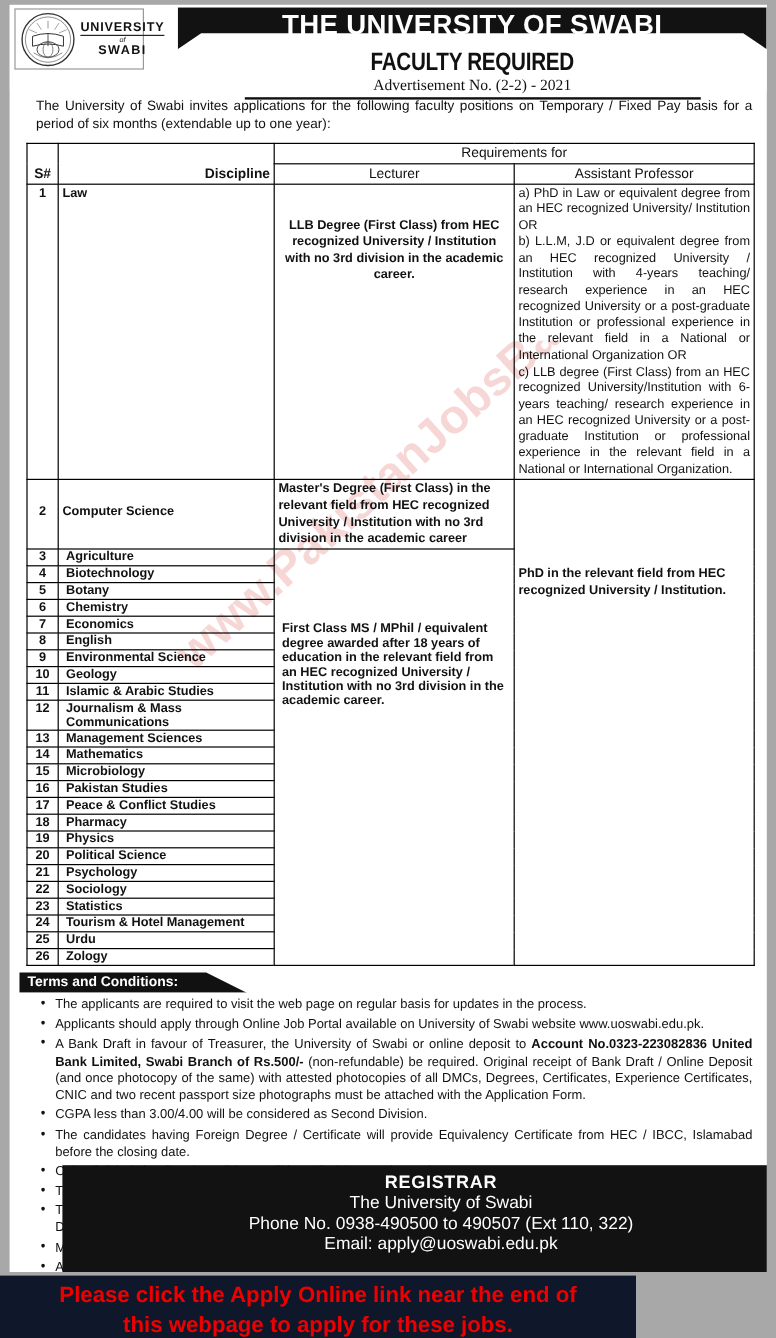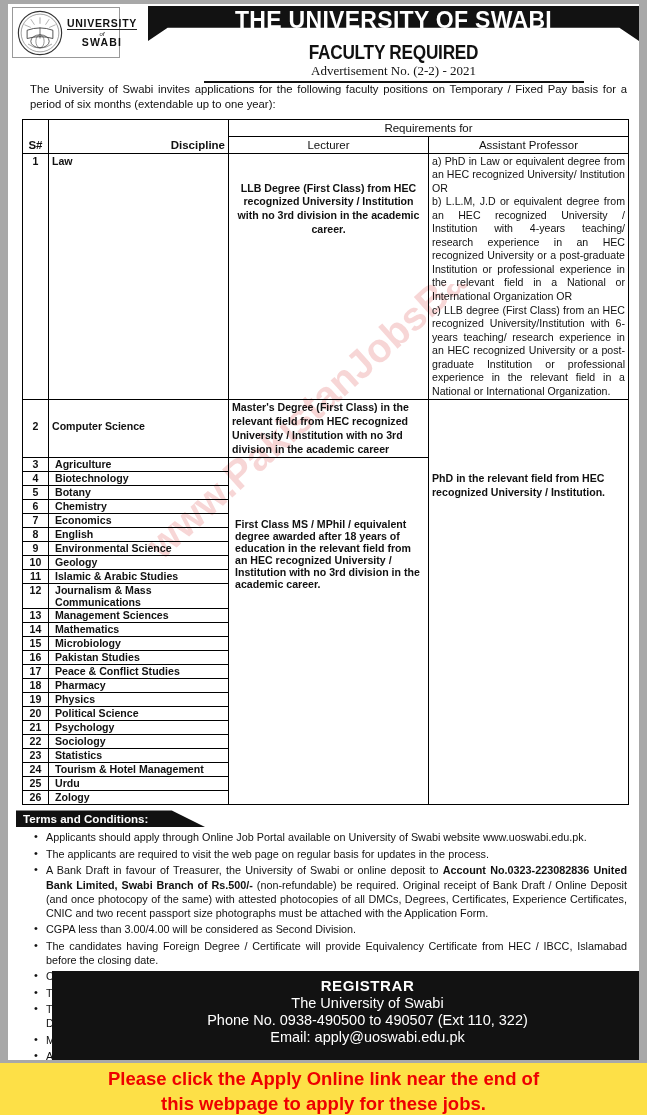--- a/index.html
+++ b/index.html
@@ -201,22 +201,22 @@
   }
   .footer .f1 { font-size: 15px; font-weight: bold; letter-spacing: 0.6px; margin-bottom: 1px; }
   .footer .f2 { font-size: 14.5px; margin-bottom: 1px; }
   .footer .f3 { font-size: 14.5px; margin-bottom: 1px; }
   .footer .f4 { font-size: 14.5px; }
 
   
   .notice {
     position: absolute;
     left: 0; top: 1063px;
-    width: 647px; height: 52px;
-    background: #fde047;
+    width: 530px; height: 52px;
+    background: #0f172a;
     color: #ee0000;
     text-align: center;
     font-size: 18.5px;
     font-weight: bold;
     line-height: 1.35;
     padding-top: 4px;
     font-family: "Liberation Sans", sans-serif;
   }
 </style>
 </head>
@@ -380,22 +380,22 @@
           </tr>
           <tr class="disc-row">
             <td class="c-sn">26</td>
             <td class="c-dis">Zology</td>
           </tr>
         </tbody>
     </table>
 
     <div class="terms-banner">Terms and Conditions:</div>
     <ul class="terms-list" id="terms-list">
+        <li>The applicants are required to visit the web page on regular basis for updates in the process.</li>
         <li>Applicants should apply through Online Job Portal available on University of Swabi website www.uoswabi.edu.pk.</li>
-        <li>The applicants are required to visit the web page on regular basis for updates in the process.</li>
         <li>A Bank Draft in favour of Treasurer, the University of Swabi or online deposit to <b>Account  No.0323-223082836 United Bank Limited, Swabi Branch of Rs.500/-</b> (non-refundable) be required. Original receipt of Bank Draft / Online Deposit (and once photocopy of the same) with attested photocopies of all DMCs, Degrees, Certificates, Experience Certificates, CNIC and two recent passport size photographs must be attached with the Application Form.</li>
         <li>CGPA less than 3.00/4.00 will be considered as Second Division.</li>
         <li>The candidates having Foreign Degree / Certificate will provide Equivalency Certificate from HEC / IBCC, Islamabad before the closing date.</li>
         <li>Only eligible / shortlisted candidates will be called for Test / Interview.</li>
         <li>The selected candidates will be paid salary according to University rules / policy.</li>
         <li>The University reserves the right to increase or decrease the number of positions depending upon the needs of various Departments or not to fill any position.</li>
         <li>Mobile Phone number, postal and email addresses must be written on the Application Form.</li>
         <li>All applicants must submit "printed application form" from online Job Portal, latest by <b>September 2, 2021</b> through postal / courier service. Incomplete applications / received after due date will not be considered at all.</li>
       </ul>
 

